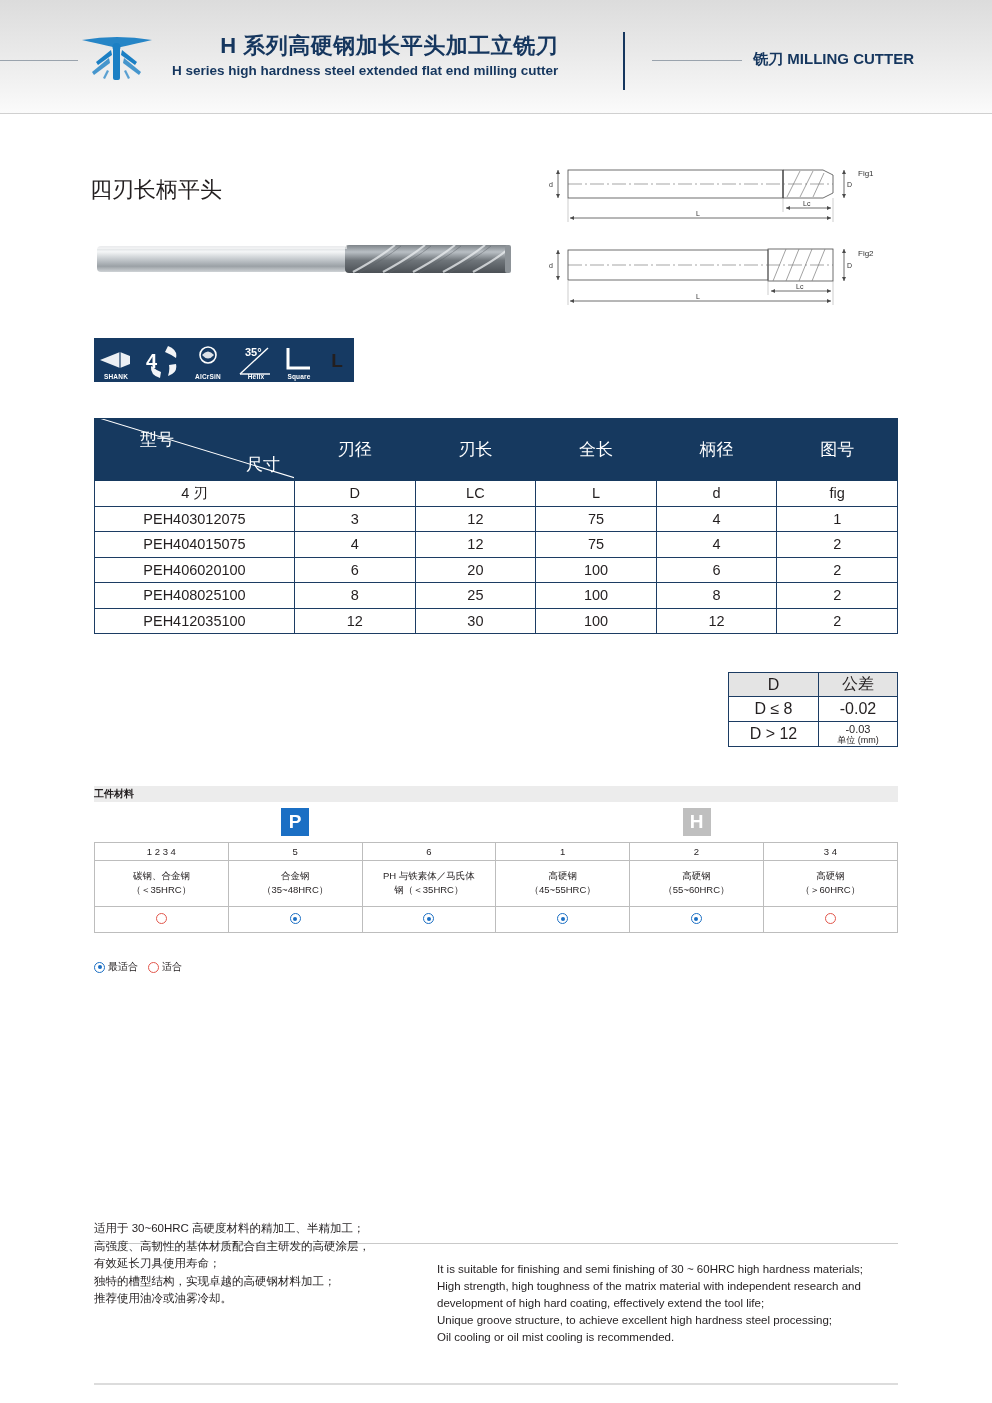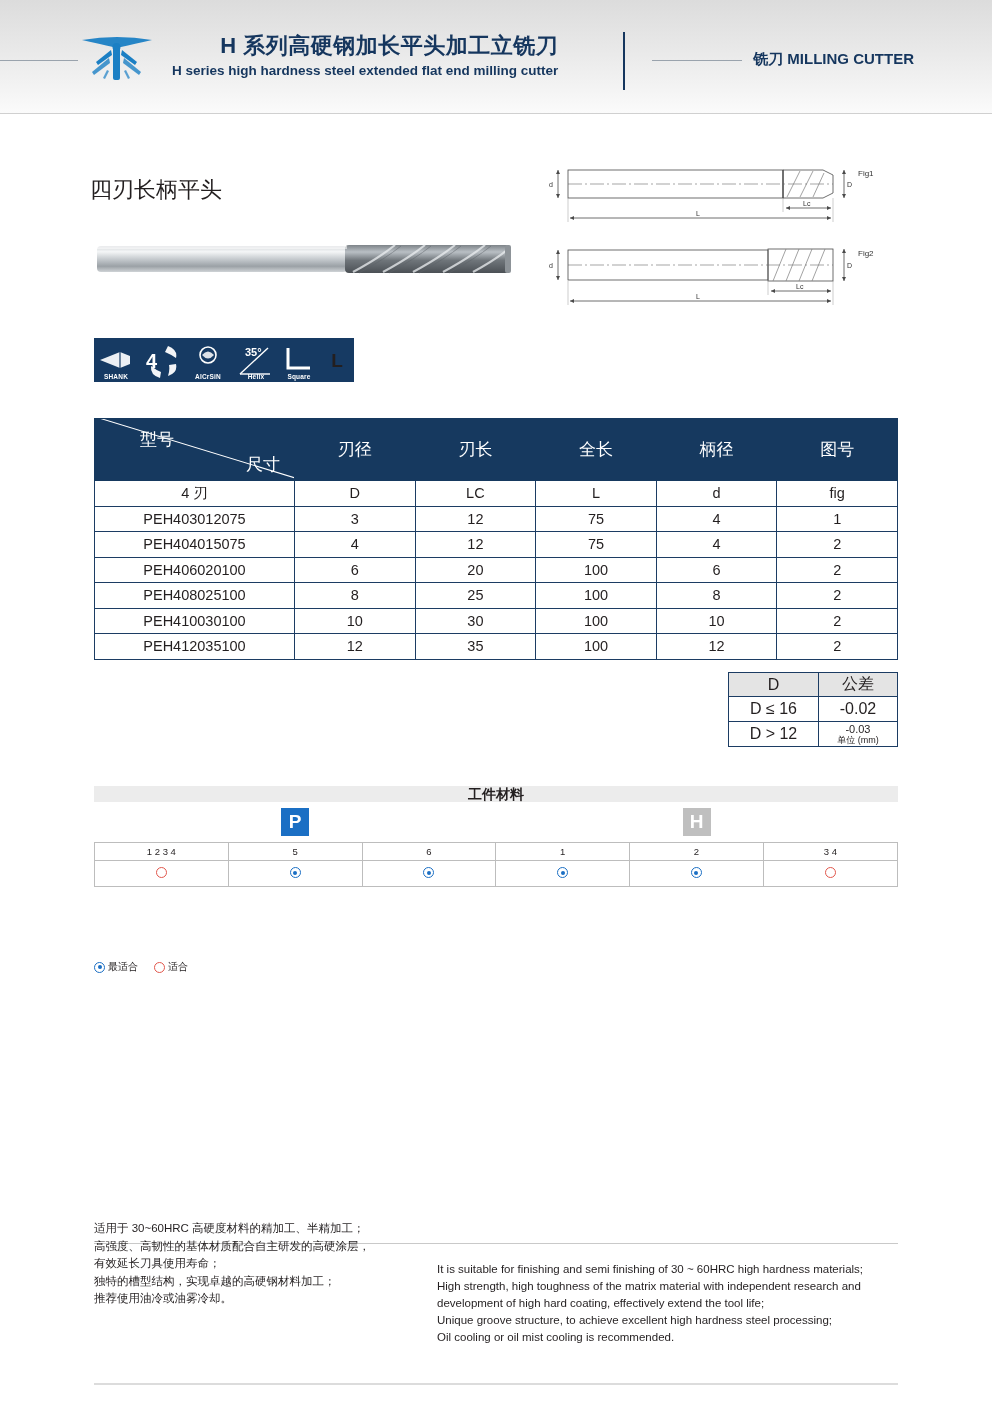--- a/index.html
+++ b/index.html
@@ -128,21 +128,21 @@
   }
   .tol-table td {
     border: 1px solid #1c3c63; font-size: 16px; text-align: center; height: 25px; background:#fff;
   }
   .tol-unit { font-size: 9px; color: #231f20; display: block; line-height: 10px;}
   .tol-val-small { font-size: 11px; line-height: 11px; display:block;}
 
   
   .mat-wrap { position: absolute; left: 94px; top: 786px; width: 804px; }
   .mat-title {
-    background: #ececec; text-align: center; font-size: 14px; font-weight: bold;
+    background: #ececec; text-align: left; font-size: 10px; font-weight: bold;
     height: 16px; line-height: 16px; color: #231f20; border:0;
   }
   .mat-table { width: 100%; border-collapse: collapse; }
   .mat-table td { text-align: center; vertical-align: middle; }
   .mat-badges td { height: 40px; border: 0; }
   .badge {
     display: inline-block; width: 28px; height: 28px; line-height: 28px;
     color: #fff; font-size: 19px; font-weight: bold; text-align: center;
   }
   .badge.p { background: #1b6fc4; }
@@ -168,21 +168,21 @@
   }
   .ring.best {
     border: 1px solid #1b6fc4; position: relative;
   }
   .ring.best:after {
     content:""; position:absolute; left:2.5px; top:2.5px; width:4px; height:4px;
     border-radius:50%; background:#1b6fc4;
   }
   .legend {
     position: absolute; left: 94px; top: 960px;
-    font-size: 10px; color: #231f20; display:flex; align-items:center; gap: 6px;
+    font-size: 10px; color: #231f20; display:flex; align-items:center; 
   }
   .legend .ring { margin-right: 3px; vertical-align: middle; }
   .legend span.lg { display:inline-flex; align-items:center; margin-right: 10px;}
 
   
   .footer-rule {
     position: absolute; left: 94px; right: 94px; top: 1243px; height: 1px; background: #c9c9c9;
   }
   .footer-cn {
     position: absolute; left: 94px; top: 1220px; width: 330px;
@@ -437,46 +437,38 @@
     </tr>
     <tr>
       <td class="first">PEH408025100</td>
       <td>8</td>
       <td>25</td>
       <td>100</td>
       <td>8</td>
       <td>2</td>
     </tr>
     <tr>
-      <td class="first">PEH410030100</td>
-      <td>10</td>
-      <td>30</td>
-      <td>100</td>
-      <td>10</td>
-      <td>2</td>
-    </tr>
-    <tr>
       <td class="first">PEH412035100</td>
       <td>12</td>
-      <td>35</td>
+      <td>30</td>
       <td>100</td>
       <td>12</td>
       <td>2</td>
     </tr>
   </tbody>
 </table>
 
 <table class="tol-table">
   <tbody>
       <tr>
     <th>D</th>
     <th>公差</th>
   </tr>
   <tr>
-    <td>D ≤ 16</td>
+    <td>D ≤ 8</td>
     <td>-0.02</td>
   </tr>
   <tr>
     <td>D &gt; 12</td>
     <td>
       <span class="tol-val-small">-0.03</span>
       <span class="tol-unit">单位 (mm)</span>
     </td>
   </tr>
 </tbody>
@@ -495,20 +487,34 @@
       </td>
     </tr>
     <tr class="mat-nums">
       <td style="width:16.66%">1 2 3 4</td>
       <td style="width:16.66%">5</td>
       <td style="width:16.66%">6</td>
       <td style="width:16.66%">1</td>
       <td style="width:16.66%">2</td>
       <td style="width:16.70%">3 4</td>
     </tr>
+    <tr class="mat-desc">
+      <td style="white-space:pre-line">碳钢、合金钢
+（＜35HRC）</td>
+      <td style="white-space:pre-line">合金钢
+（35~48HRC）</td>
+      <td style="white-space:pre-line">PH 与铁素体／马氏体
+钢（＜35HRC）</td>
+      <td style="white-space:pre-line">高硬钢
+（45~55HRC）</td>
+      <td style="white-space:pre-line">高硬钢
+（55~60HRC）</td>
+      <td style="white-space:pre-line">高硬钢
+（＞60HRC）</td>
+    </tr>
     <tr class="mat-marks">
       <td><span class="ring"></span></td>
       <td><span class="ring best"></span></td>
       <td><span class="ring best"></span></td>
       <td><span class="ring best"></span></td>
       <td><span class="ring best"></span></td>
       <td><span class="ring"></span></td>
     </tr>
   </tbody>
     </table>

